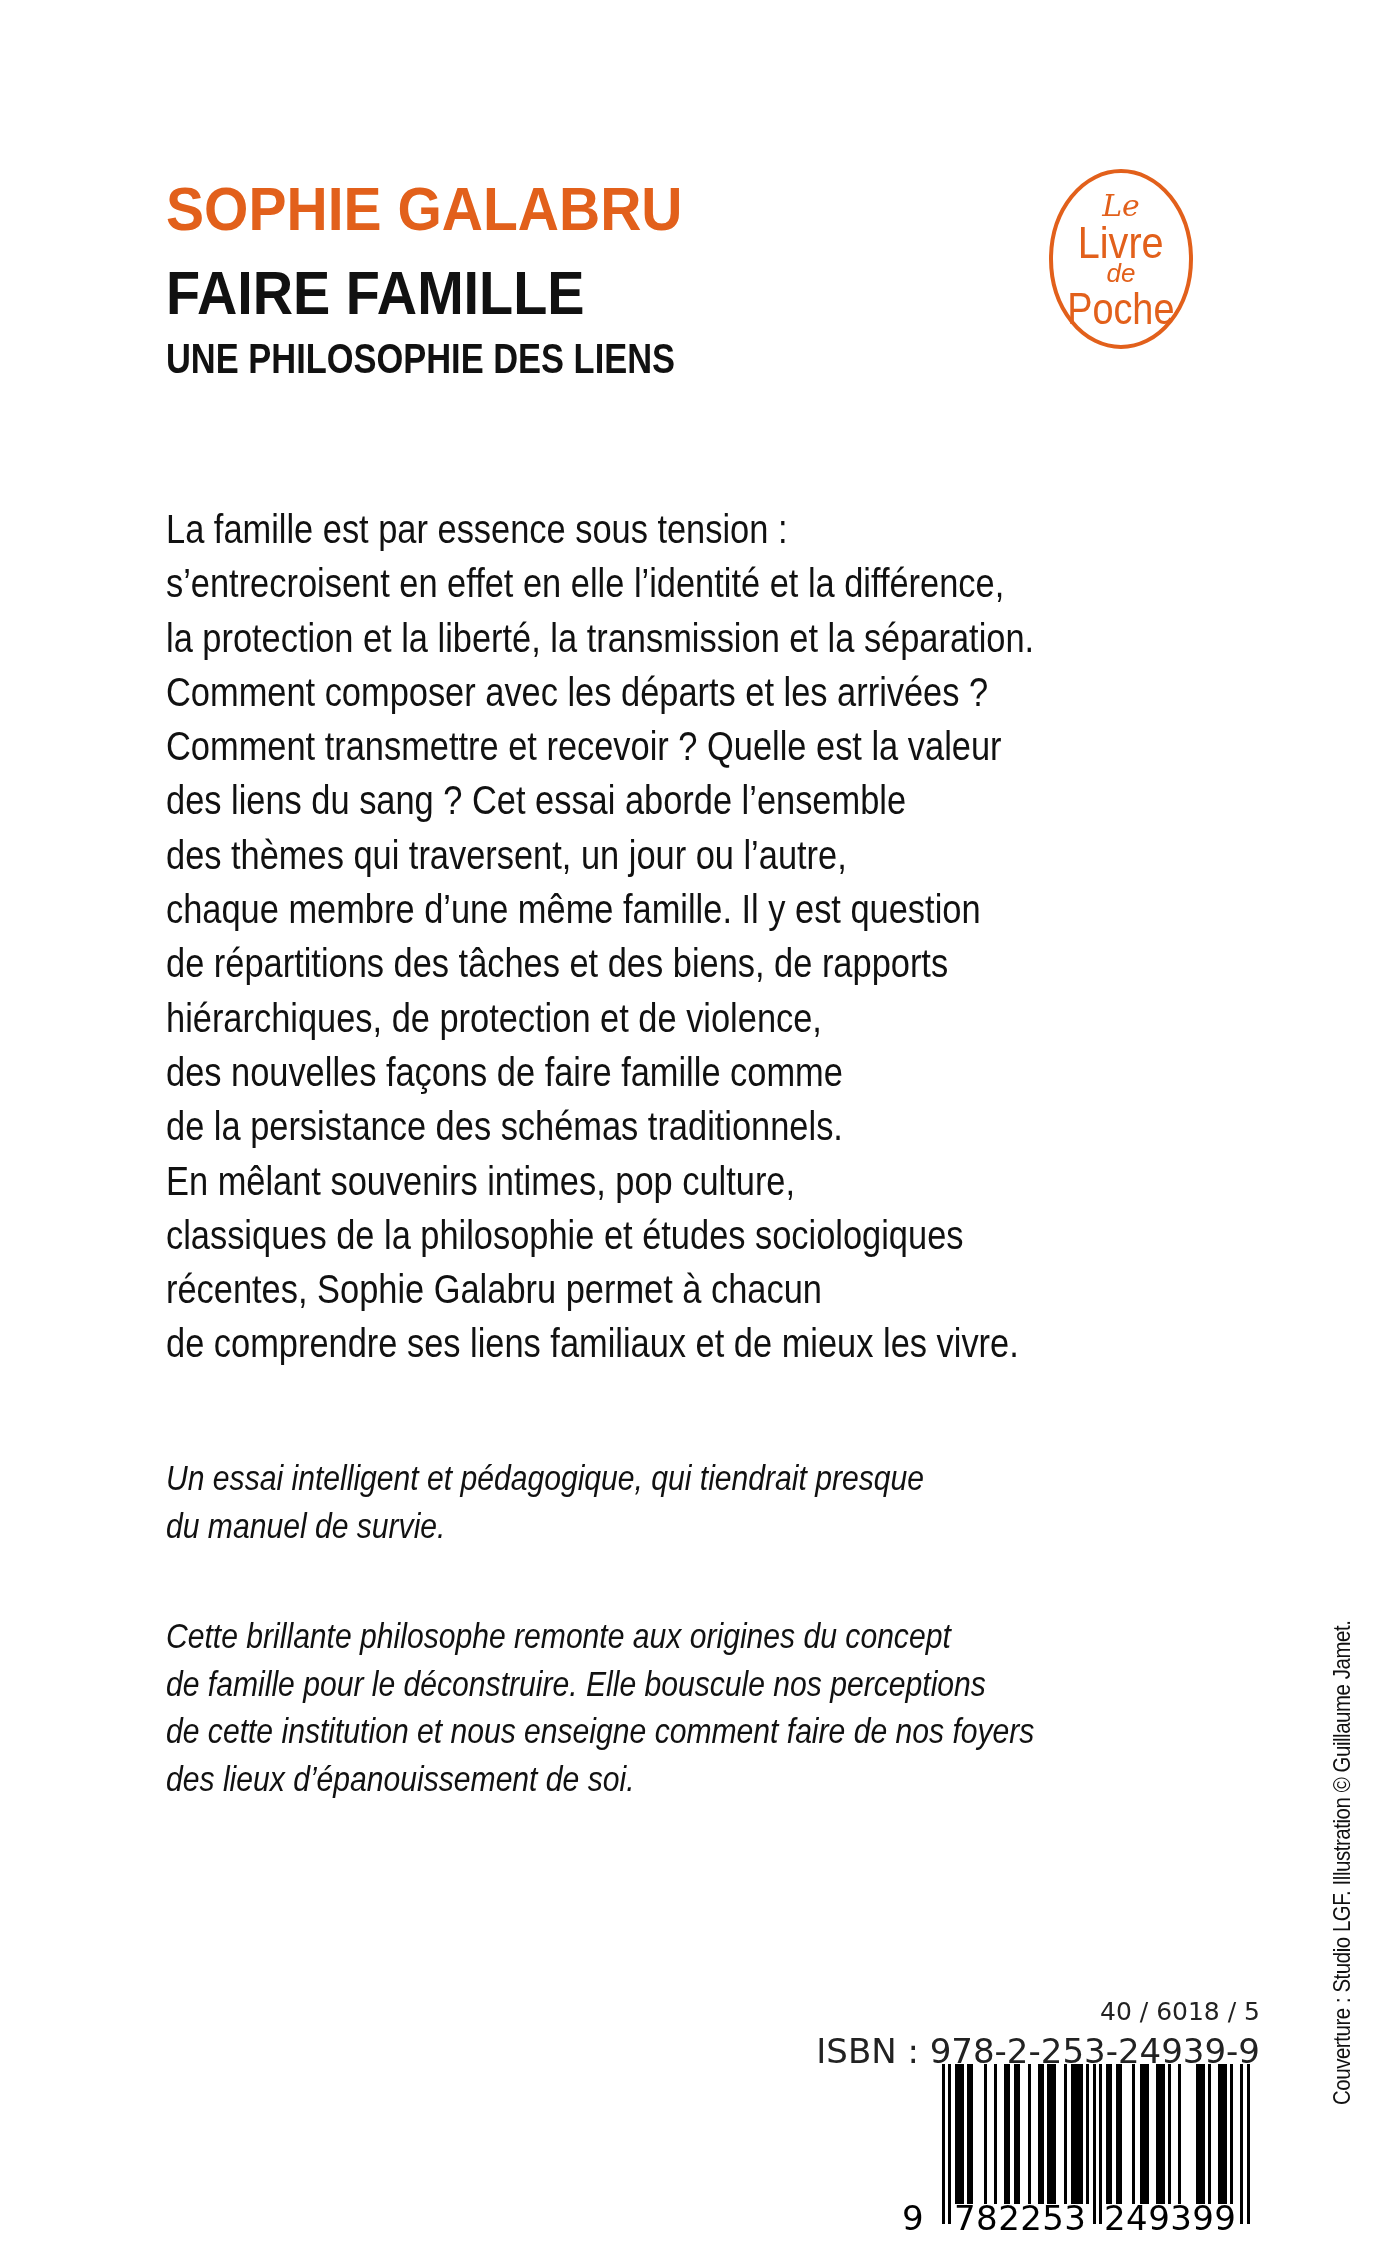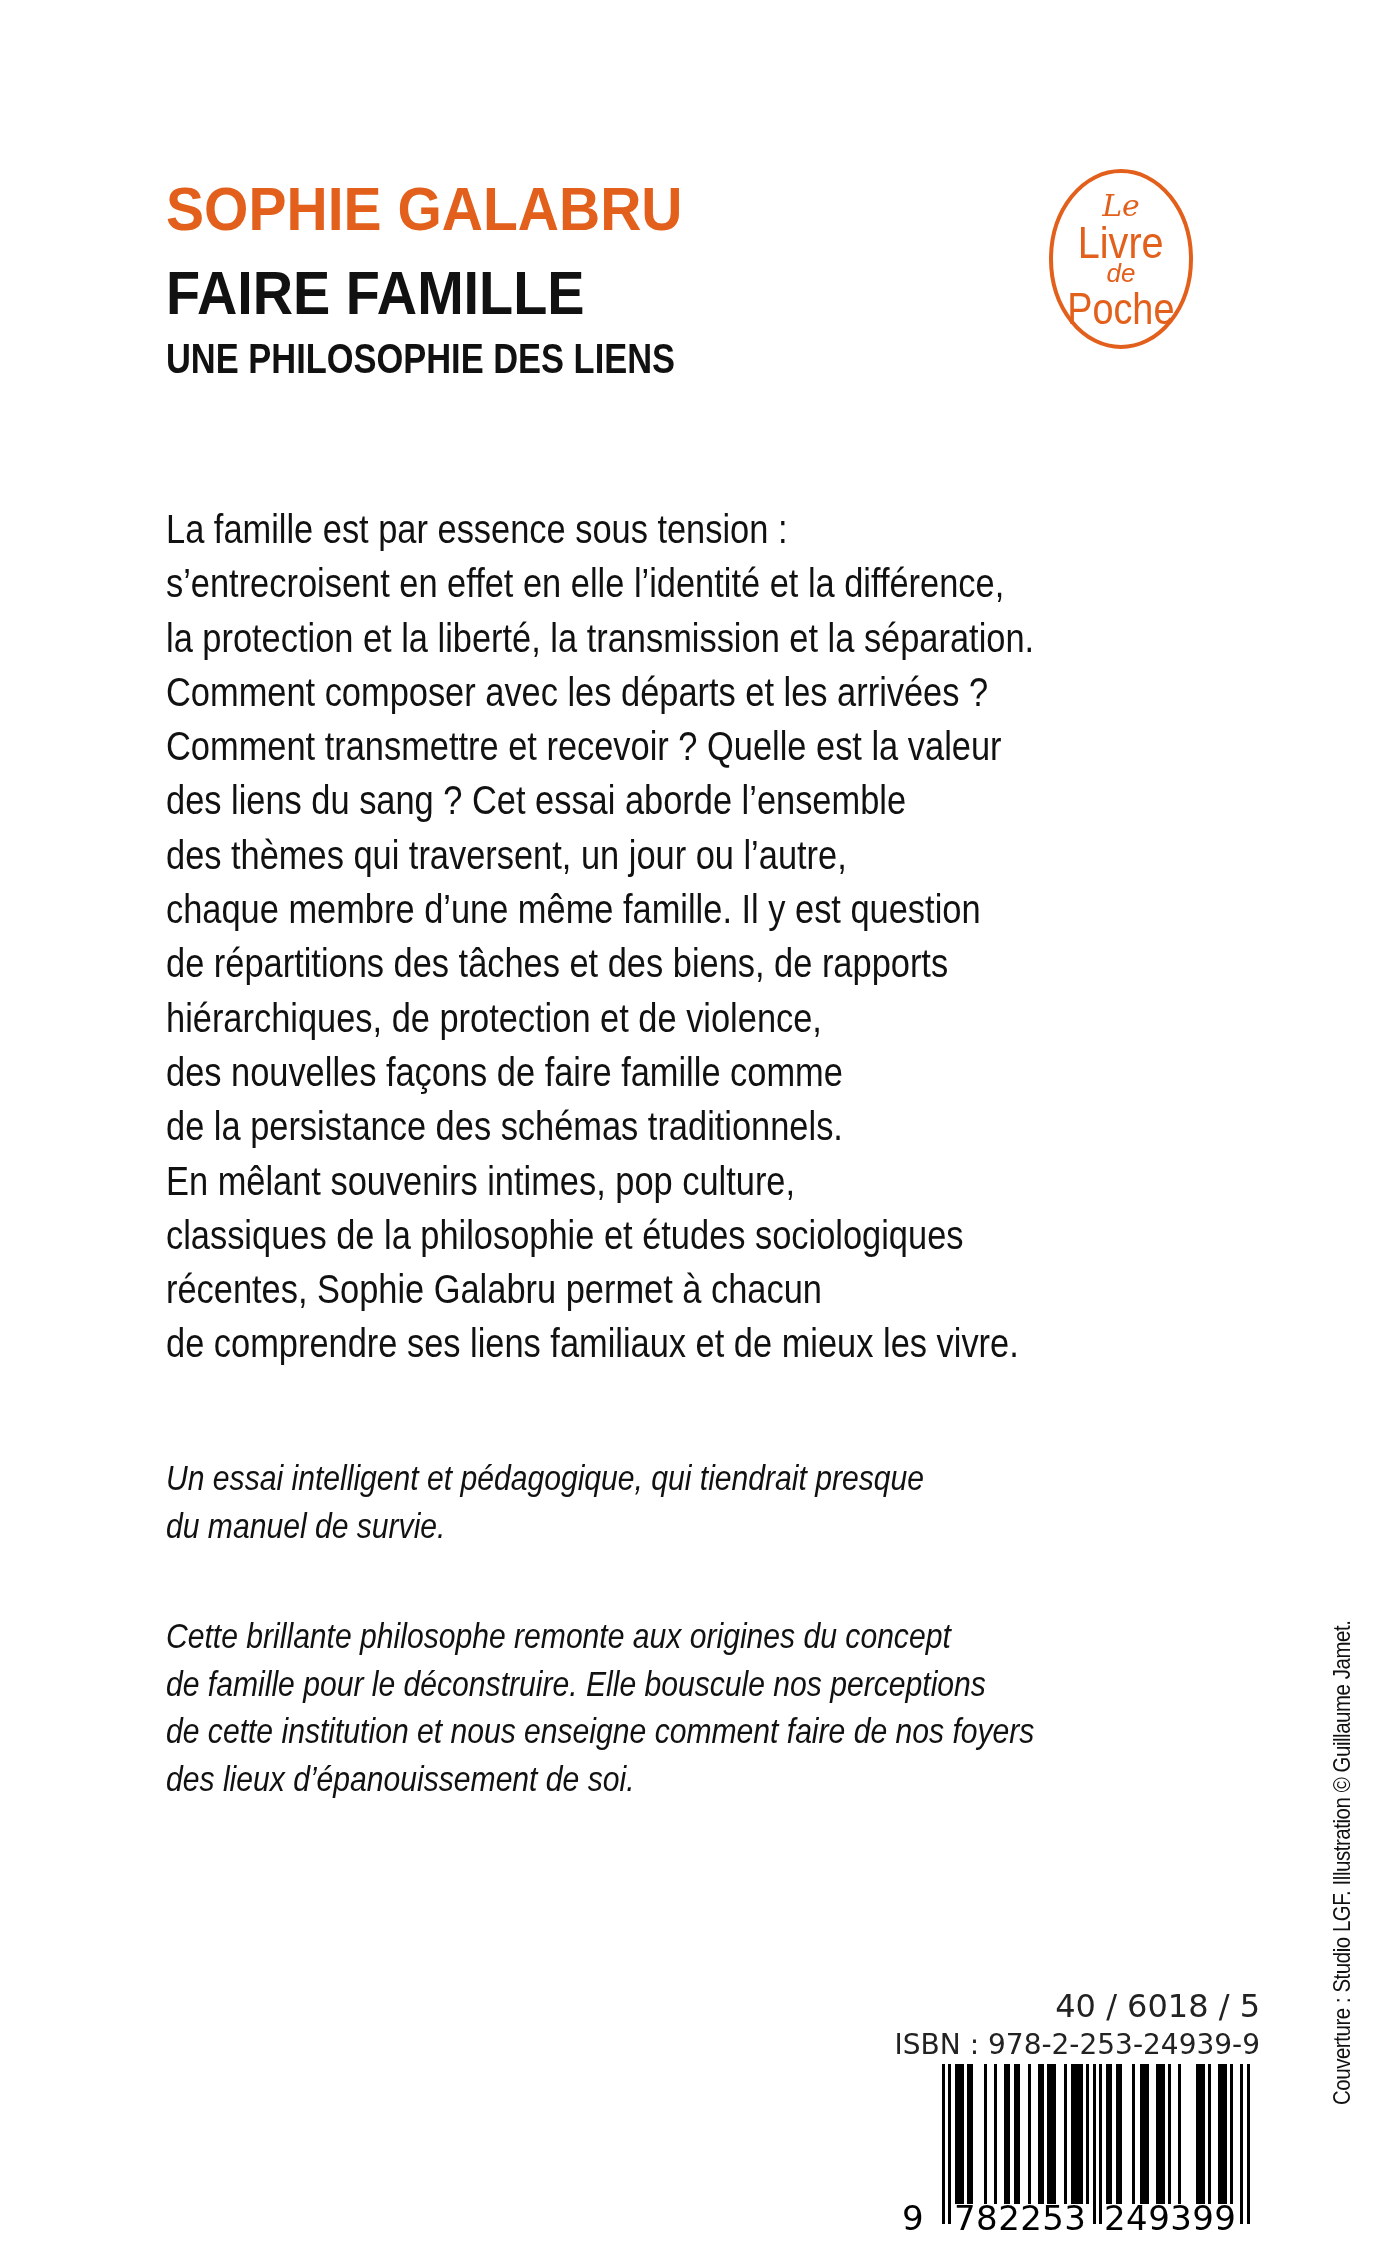--- a/index.html
+++ b/index.html
@@ -51,22 +51,22 @@
   .quote .attr span.inner {
     display: inline-block; transform: scaleX(0.86); transform-origin: right top;
   }
   .quote .attr em { font-style: italic; }
   .q1 { top: 1434px; }
   .q2 { top: 1592px; }
   .codes {
     position: absolute; right: 140px; top: 1988px; text-align: right;
     font-family: "DejaVu Sans", sans-serif; color: #222;
   }
-  .codes .c1 { font-size: 32px; line-height: 36px; }
-  .codes .c2 { font-size: 28px; line-height: 42px; }
+  .codes .c1 { font-size: 25px; line-height: 36px; margin-top: 6px; }
+  .codes .c2 { font-size: 34px; line-height: 42px; }
   .barcode {
     position: absolute; left: 900px; top: 2062px; width: 370px; height: 170px;
   }
   .credit {
     position: absolute; left: 1328px; top: 2105px;
     transform: rotate(-90deg); transform-origin: left top;
     font-size: 24px; white-space: nowrap; color: #111;
     letter-spacing: -0.5px;
   }
   .credit span.inner { display: inline-block; transform: scaleX(0.85); transform-origin: left center; }

